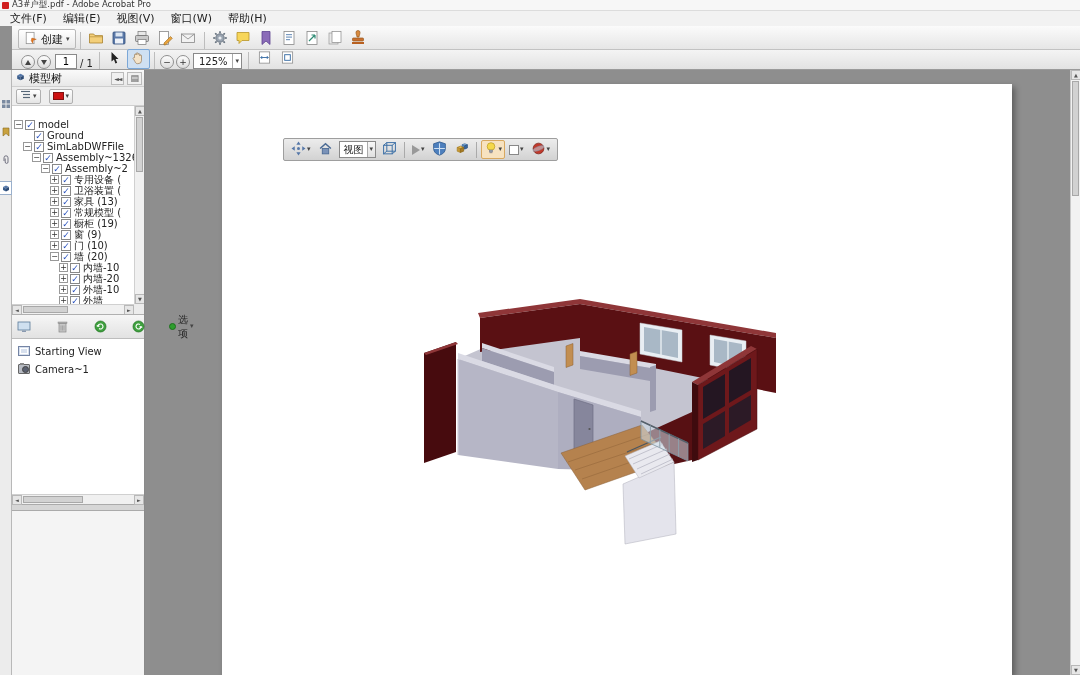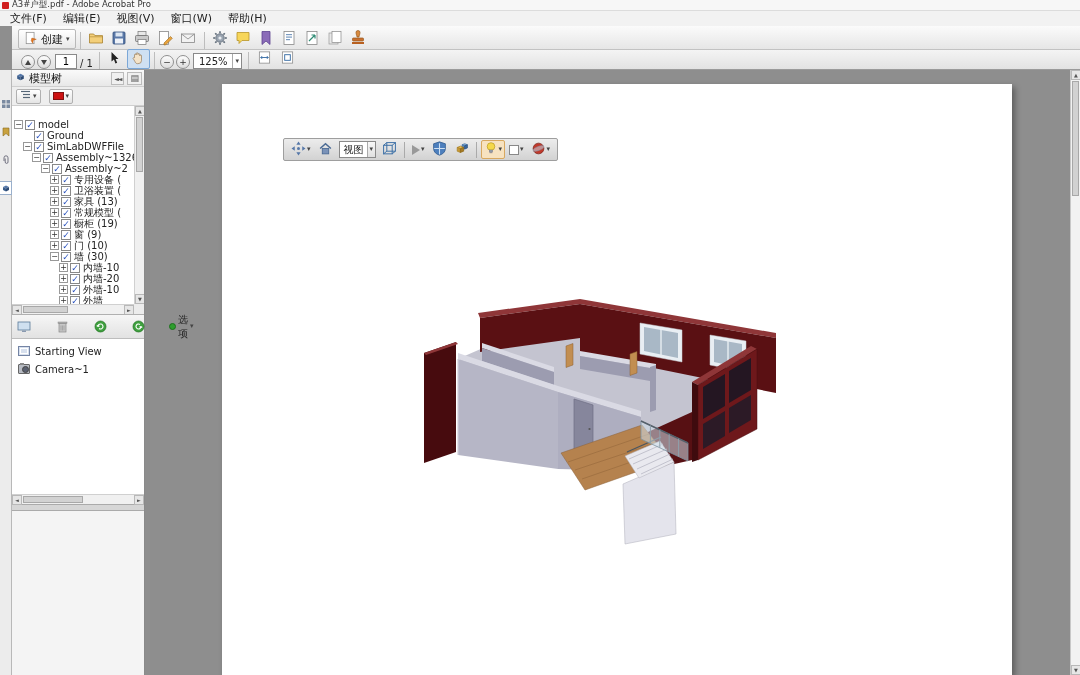--- a/index.html
+++ b/index.html
@@ -367,21 +367,21 @@
           <span class="tree-label">窗 (9)</span>
         </div>
         <div class="tree-row" style="padding-left: 38px;">
           <span class="expander">+</span>
           <span class="checkbox">✓</span>
           <span class="tree-label">门 (10)</span>
         </div>
         <div class="tree-row" style="padding-left: 38px;">
           <span class="expander">−</span>
           <span class="checkbox">✓</span>
-          <span class="tree-label">墙 (30)</span>
+          <span class="tree-label">墙 (20)</span>
         </div>
         <div class="tree-row" style="padding-left: 47px;">
           <span class="expander">+</span>
           <span class="checkbox">✓</span>
           <span class="tree-label">内墙-10</span>
         </div>
         <div class="tree-row" style="padding-left: 47px;">
           <span class="expander">+</span>
           <span class="checkbox">✓</span>
           <span class="tree-label">内墙-20</span>

